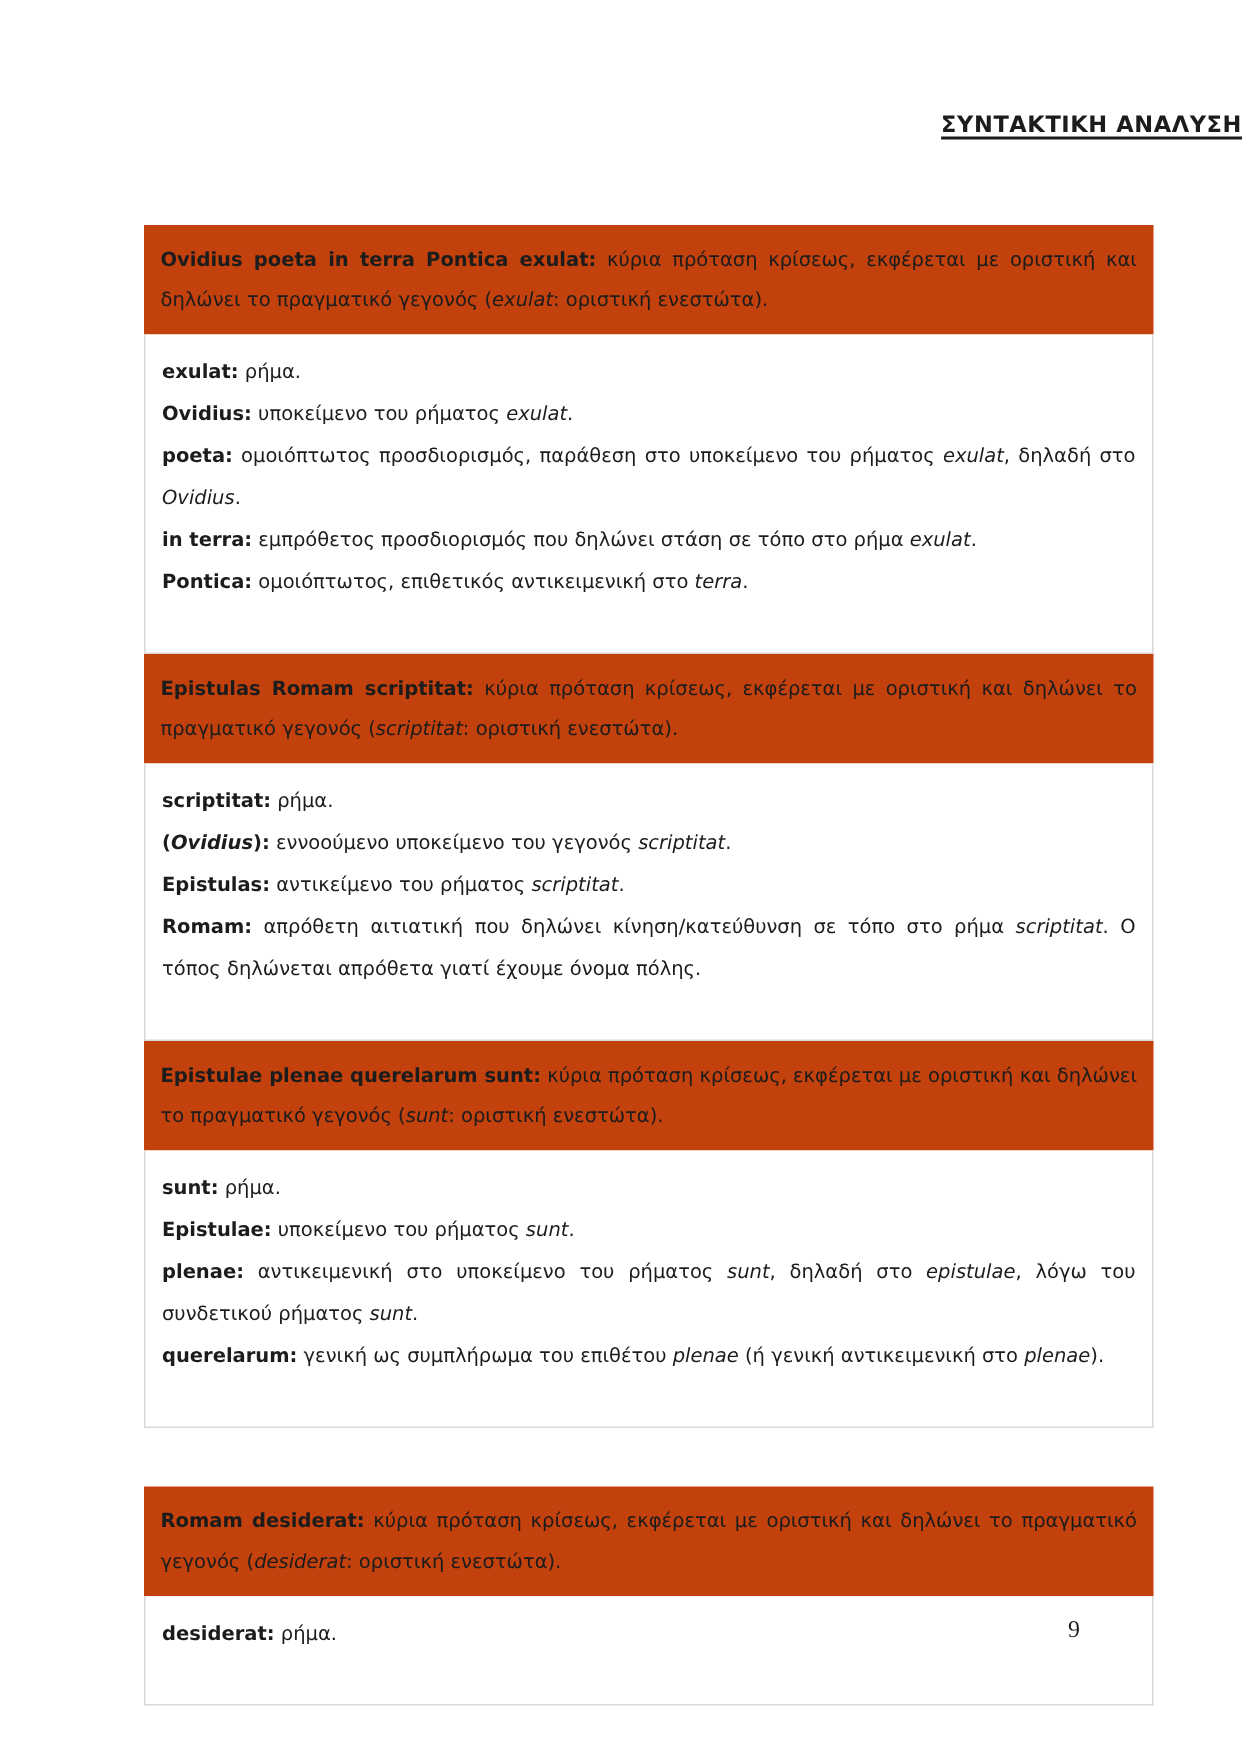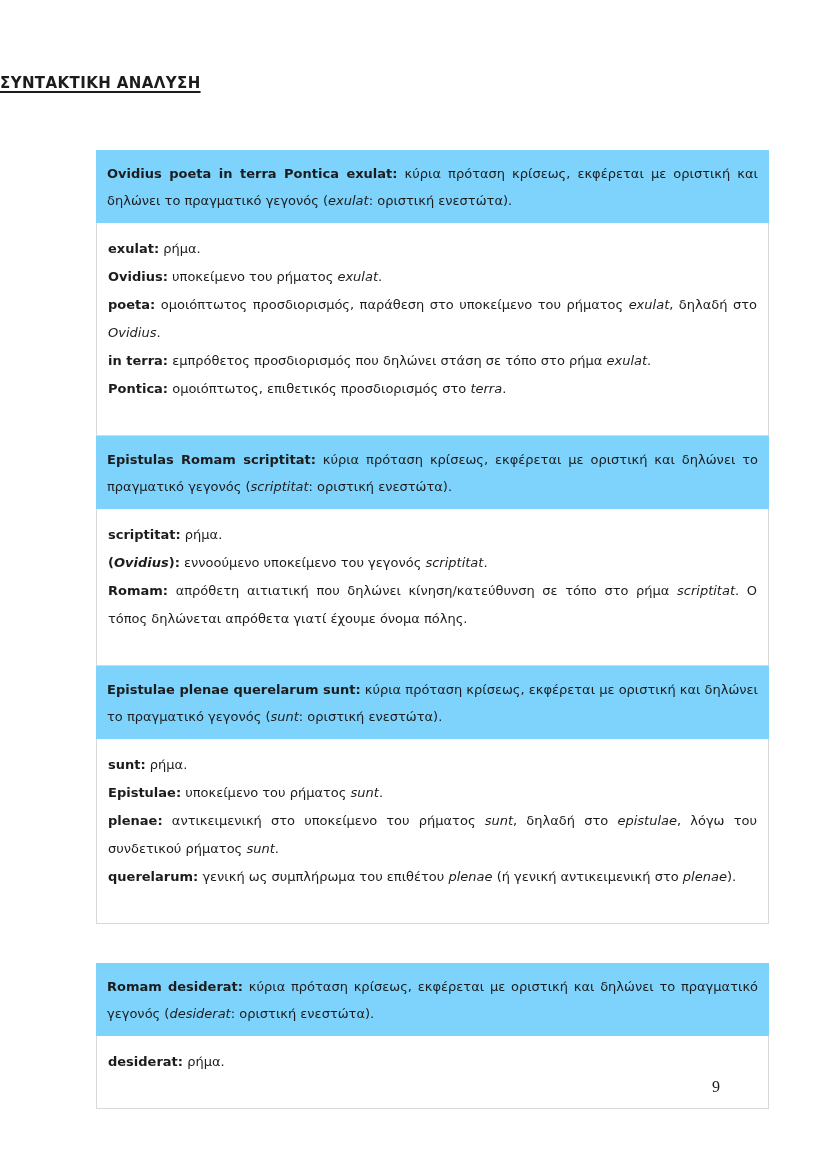--- a/index.html
+++ b/index.html
@@ -12,39 +12,39 @@
   }
   .sheet {
     position: relative;
     width: 828px; height: 1171px;
     padding-top: 72px;
     box-sizing: border-box;
     background: #ffffff;
   }
   .title {
     margin: 0;
-    text-align: left;
+    text-align: right;
     font-size: 15px;
     font-weight: bold;
     letter-spacing: 0.4px;
     line-height: 22px;
     text-decoration: underline;
     text-underline-offset: 3px;
     text-decoration-thickness: 1.5px;
   }
   .blocks { margin-top: 56px; }
   .block {
     width: 673px;
     margin-left: 96px;
     box-sizing: border-box;
   }
   .block + .block { }
   .block:last-of-type { margin-top: 39px; }
   .block-header {
-    background: #7dd3fc;
+    background: #c2410c;
     padding: 10px 11px 9px 11px;
     font-size: 13px;
     line-height: 27px;
     text-align: justify;
   }
   .block-body {
     border: 1px solid #d8d8d8;
     border-top: none;
     background: #ffffff;
     padding: 12px 11px 32px 11px;
@@ -76,29 +76,30 @@
 
   <div class="blocks">
 
     <section class="block">
       <div class="block-header"><span class="b">Ovidius poeta in terra Pontica exulat:</span><span> κύρια πρόταση κρίσεως, εκφέρεται με οριστική και δηλώνει το πραγματικό γεγονός (</span><span class="i">exulat</span><span>: οριστική ενεστώτα).</span></div>
       <div class="block-body">
           <p class="entry"><span class="b">exulat:</span><span> ρήμα.</span></p>
           <p class="entry"><span class="b">Ovidius:</span><span> υποκείμενο του ρήματος </span><span class="i">exulat</span><span>.</span></p>
           <p class="entry"><span class="b">poeta:</span><span> ομοιόπτωτος προσδιορισμός, παράθεση στο υποκείμενο του ρήματος </span><span class="i">exulat</span><span>, δηλαδή στο </span><span class="i">Ovidius</span><span>.</span></p>
           <p class="entry"><span class="b">in terra:</span><span> εμπρόθετος προσδιορισμός που δηλώνει στάση σε τόπο στο ρήμα </span><span class="i">exulat</span><span>.</span></p>
-          <p class="entry"><span class="b">Pontica:</span><span> ομοιόπτωτος, επιθετικός προσδιορισμός στο </span><span class="i">terra</span><span>.</span></p>
+          <p class="entry"><span class="b">Pontica:</span><span> ομοιόπτωτος, επιθετικός αντικειμενική στο </span><span class="i">terra</span><span>.</span></p>
         </div>
     </section>
 
     <section class="block">
       <div class="block-header"><span class="b">Epistulas Romam scriptitat:</span><span> κύρια πρόταση κρίσεως, εκφέρεται με οριστική και δηλώνει το πραγματικό γεγονός (</span><span class="i">scriptitat</span><span>: οριστική ενεστώτα).</span></div>
       <div class="block-body">
           <p class="entry"><span class="b">scriptitat:</span><span> ρήμα.</span></p>
           <p class="entry"><span class="b">(</span><span class="bi">Ovidius</span><span class="b">):</span><span> εννοούμενο υποκείμενο του γεγονός </span><span class="i">scriptitat</span><span>.</span></p>
+          <p class="entry"><span class="b">Epistulas:</span><span> αντικείμενο του ρήματος </span><span class="i">scriptitat</span><span>.</span></p>
           <p class="entry"><span class="b">Romam:</span><span> απρόθετη αιτιατική που δηλώνει κίνηση/κατεύθυνση σε τόπο στο ρήμα </span><span class="i">scriptitat</span><span>. Ο τόπος δηλώνεται απρόθετα γιατί έχουμε όνομα πόλης.</span></p>
         </div>
     </section>
 
     <section class="block">
       <div class="block-header"><span class="b">Epistulae plenae querelarum sunt:</span><span> κύρια πρόταση κρίσεως, εκφέρεται με οριστική και δηλώνει το πραγματικό γεγονός (</span><span class="i">sunt</span><span>: οριστική ενεστώτα).</span></div>
       <div class="block-body">
           <p class="entry"><span class="b">sunt:</span><span> ρήμα.</span></p>
           <p class="entry"><span class="b">Epistulae:</span><span> υποκείμενο του ρήματος </span><span class="i">sunt</span><span>.</span></p>
           <p class="entry"><span class="b">plenae:</span><span> αντικειμενική στο υποκείμενο του ρήματος </span><span class="i">sunt</span><span>, δηλαδή στο </span><span class="i">epistulae</span><span>, λόγω του συνδετικού ρήματος </span><span class="i">sunt</span><span>.</span></p>

